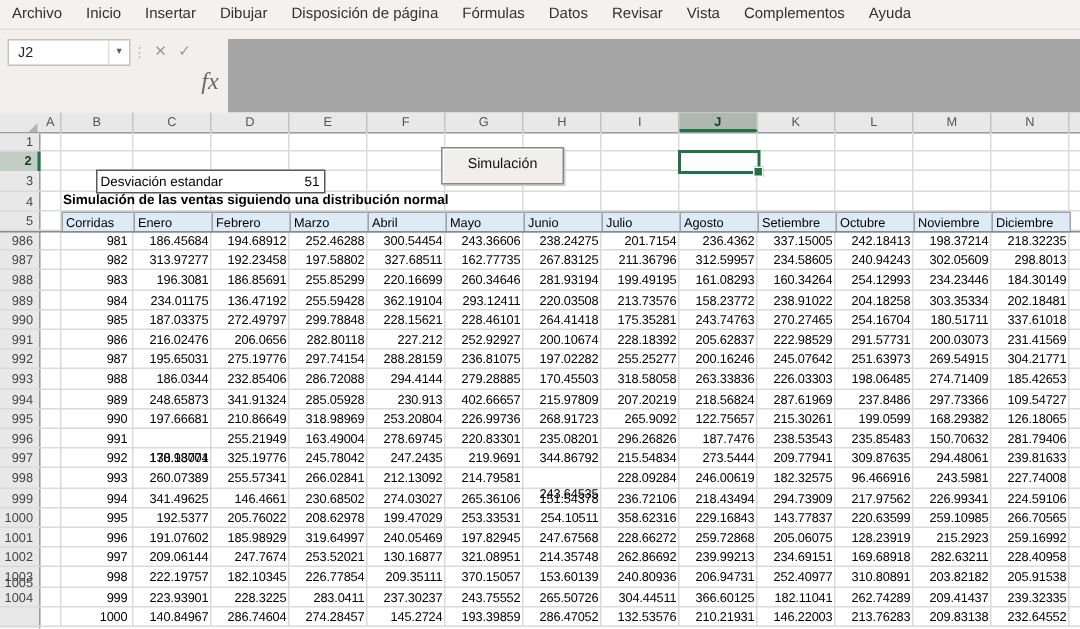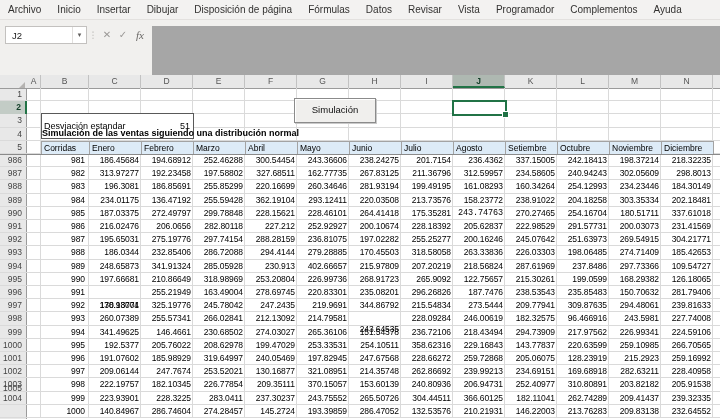--- a/index.html
+++ b/index.html
@@ -16,21 +16,21 @@
   .fstrip{position:absolute;top:20px;left:0;width:720px;height:55px;background:#f1f0ee;}
   .panel{position:absolute;top:26px;left:152px;width:568px;height:49px;background:#a6a6a6;}
   .namebox{position:absolute;top:26px;left:5px;width:82px;height:18px;background:#fff;
            border:1px solid #c3c1bf;box-sizing:border-box;display:flex;align-items:center;}
   .nb-val{flex:1;font-size:9.5px;color:#222;padding-left:6px;}
   .nb-chev{width:13px;font-size:7px;color:#605e5c;text-align:center;border-left:1px solid #e1dfdd;line-height:16px;}
   .fb-ico{position:absolute;top:26px;height:18px;line-height:18px;font-size:10px;color:#9a9896;text-align:center;}
   #fb-dots{left:88px;width:10px;font-size:9px;color:#b0aeac;}
   #fb-cancel{left:99px;width:16px;}
   #fb-enter{left:115px;width:16px;}
-  #fb-fx{left:131px;width:18px;color:#6a6866;font-style:italic;font-family:"Liberation Serif",serif;font-size:11px;}
+  #fb-fx{left:131px;width:18px;color:#6a6866;font-style:italic;font-family:"Liberation Serif",serif;font-size:16px;margin-top:20px;}
 
   
   .chrow{position:absolute;top:75px;left:0;width:720px;height:13px;background:#e8e8e8;border-bottom:1px solid #9b9b9b;}
   .gutcol{position:absolute;top:89px;left:0;width:27px;height:330px;background:#e8e8e8;border-right:1px solid #9b9b9b;box-sizing:border-box;}
   .tri{position:absolute;top:82px;left:19px;width:0;height:0;border-left:6px solid transparent;border-bottom:6px solid #b5b3b1;}
 
   .chcell{position:absolute;top:75px;height:13px;font-size:8.5px;color:#555;text-align:center;
           line-height:13px;border-right:1px solid #c2c2c2;box-sizing:border-box;}
   .chcell.sel-head{background:#aeb8b1;color:#14402a;border-bottom:2px solid #217346;font-weight:bold;}
   .gutcell{position:absolute;left:0;width:26px;font-size:8.5px;color:#444;text-align:right;
@@ -40,21 +40,21 @@
   .gl{position:absolute;background:#dadada;}
   .h5cell{position:absolute;background:#ddebf7;border:1px solid #a3a3a3;box-sizing:border-box;
           font-size:8.5px;line-height:11px;padding:1px 0 0 2px;color:#000;white-space:nowrap;overflow:hidden;}
   .ncell{position:absolute;font-size:8.5px;text-align:right;padding-right:2px;box-sizing:border-box;
          white-space:nowrap;color:#000;letter-spacing:-0.1px;overflow:hidden;}
 
   
   .statbox{position:absolute;left:41px;width:153px;border:1px solid #595959;box-sizing:border-box;
            display:flex;background:#fff;font-size:9px;align-items:center;}
   #stat2{top:100px;height:14px;}
-  #stat3{top:113px;height:26px;}
+  #stat3{top:113px;height:16px;margin-left:23px;}
   .statlabel{flex:1;padding-left:2px;color:#000;white-space:nowrap;}
   .statvalue{width:50px;text-align:right;padding-right:3px;}
   #title4{position:absolute;left:42px;top:127px;height:13px;line-height:13px;font-size:9px;
           font-weight:bold;color:#000;white-space:nowrap;}
   #simbtn{position:absolute;left:294px;top:98px;width:82px;height:25px;background:#f0efed;
           border:1px solid #8b8b8b;box-shadow:1px 1px 0 #c9c9c9, inset 1px 1px 0 #ffffff;
           box-sizing:border-box;font-size:9.5px;color:#111;text-align:center;line-height:22px;}
   #sel{position:absolute;left:452px;top:100px;width:55px;height:16px;border:2px solid #217346;
        background:#fff;box-sizing:border-box;}
   #sel .handle{position:absolute;right:-4px;bottom:-4px;width:5px;height:5px;background:#217346;border:1px solid #fff;}
@@ -68,21 +68,20 @@
   <div class="tabbar" id="tabbar">
       <span class="tab">Archivo</span>
       <span class="tab">Inicio</span>
       <span class="tab">Insertar</span>
       <span class="tab">Dibujar</span>
       <span class="tab">Disposición de página</span>
       <span class="tab">Fórmulas</span>
       <span class="tab">Datos</span>
       <span class="tab">Revisar</span>
       <span class="tab">Vista</span>
-      <span class="tab">Programador</span>
       <span class="tab">Complementos</span>
       <span class="tab">Ayuda</span>
     </div>
 
   <div class="fstrip"></div>
   <div class="namebox">
     <span class="nb-val">J2</span>
     <span class="nb-chev">▾</span>
   </div>
   <span class="fb-ico" id="fb-dots">⋮</span>
@@ -240,21 +239,21 @@
       <div class="ncell" style="left: 609px; top: 193.6px; width: 52px; height: 13.2px; line-height: 13.2px; padding-right: 2px;">303.35334</div>
       <div class="ncell" style="left: 661px; top: 193.6px; width: 52px; height: 13.2px; line-height: 13.2px; padding-right: 2px;">202.18481</div>
       <div class="ncell" style="left: 41px; top: 206.8px; width: 48px; height: 13.2px; line-height: 13.2px; padding-right: 4px;">985</div>
       <div class="ncell" style="left: 89px; top: 206.8px; width: 52px; height: 13.2px; line-height: 13.2px; padding-right: 2px;">187.03375</div>
       <div class="ncell" style="left: 141px; top: 206.8px; width: 52px; height: 13.2px; line-height: 13.2px; padding-right: 2px;">272.49797</div>
       <div class="ncell" style="left: 193px; top: 206.8px; width: 52px; height: 13.2px; line-height: 13.2px; padding-right: 2px;">299.78848</div>
       <div class="ncell" style="left: 245px; top: 206.8px; width: 52px; height: 13.2px; line-height: 13.2px; padding-right: 2px;">228.15621</div>
       <div class="ncell" style="left: 297px; top: 206.8px; width: 52px; height: 13.2px; line-height: 13.2px; padding-right: 2px;">228.46101</div>
       <div class="ncell" style="left: 349px; top: 206.8px; width: 52px; height: 13.2px; line-height: 13.2px; padding-right: 2px;">264.41418</div>
       <div class="ncell" style="left: 401px; top: 206.8px; width: 52px; height: 13.2px; line-height: 13.2px; padding-right: 2px;">175.35281</div>
-      <div class="ncell" style="left: 453px; top: 206.8px; width: 52px; height: 13.2px; line-height: 13.2px; padding-right: 2px; font-family: Liberation Mono, monospace;">243.74763</div>
+      <div class="ncell" style="left: 453px; top: 206.8px; width: 52px; height: 13.2px; line-height: 13.2px; padding-right: 2px;">243.74763</div>
       <div class="ncell" style="left: 505px; top: 206.8px; width: 52px; height: 13.2px; line-height: 13.2px; padding-right: 2px;">270.27465</div>
       <div class="ncell" style="left: 557px; top: 206.8px; width: 52px; height: 13.2px; line-height: 13.2px; padding-right: 2px;">254.16704</div>
       <div class="ncell" style="left: 609px; top: 206.8px; width: 52px; height: 13.2px; line-height: 13.2px; padding-right: 2px;">180.51711</div>
       <div class="ncell" style="left: 661px; top: 206.8px; width: 52px; height: 13.2px; line-height: 13.2px; padding-right: 2px;">337.61018</div>
       <div class="ncell" style="left: 41px; top: 220px; width: 48px; height: 13.2px; line-height: 13.2px; padding-right: 4px;">986</div>
       <div class="ncell" style="left: 89px; top: 220px; width: 52px; height: 13.2px; line-height: 13.2px; padding-right: 2px;">216.02476</div>
       <div class="ncell" style="left: 141px; top: 220px; width: 52px; height: 13.2px; line-height: 13.2px; padding-right: 2px;">206.0656</div>
       <div class="ncell" style="left: 193px; top: 220px; width: 52px; height: 13.2px; line-height: 13.2px; padding-right: 2px;">282.80118</div>
       <div class="ncell" style="left: 245px; top: 220px; width: 52px; height: 13.2px; line-height: 13.2px; padding-right: 2px;">227.212</div>
       <div class="ncell" style="left: 297px; top: 220px; width: 52px; height: 13.2px; line-height: 13.2px; padding-right: 2px;">252.92927</div>

